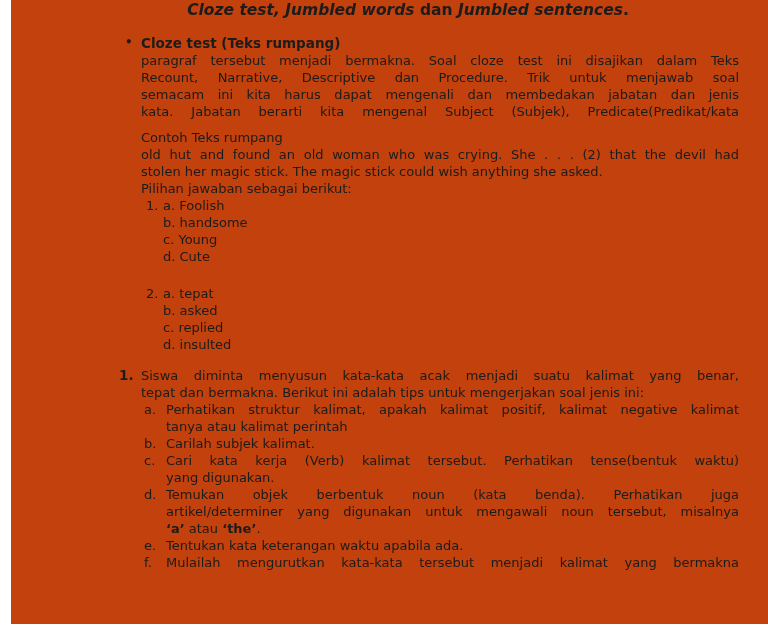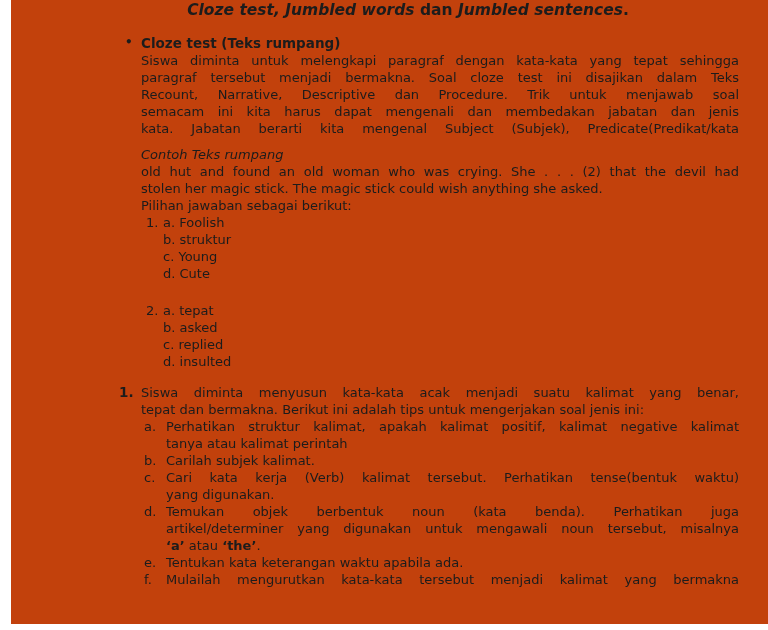--- a/index.html
+++ b/index.html
@@ -17,21 +17,21 @@
     text-align: center;
     font-weight: bold; font-size: 15.5px; line-height: 19px;
     white-space: nowrap;
   }
   .doc-title .i { font-style: italic; }
   .content { margin-left: 130px; width: 598px; }
   .line { text-align: left; }
   .just { text-align: justify; text-align-last: justify; text-justify: inter-word; }
   .heading-row { position: relative; margin-top: 15px; font-weight: bold; font-size: 13.5px; }
   .bullet { position: absolute; left: -16px; top: -1px; font-size: 12px; }
-  .contoh { margin-top: 9px; font-style: italic; }
+  .contoh { margin-top: 9px; }
   .qgroup { position: relative; padding-left: 22px; }
   .qgroup .qnum { position: absolute; left: 5px; top: 0; }
   .qgroup + .qgroup { margin-top: 20px; }
   .jumbled-heading { position: relative; margin-top: 14px; font-weight: bold; font-size: 13.5px; }
   .jumbled-heading .num { position: absolute; left: -22px; top: 0; }
   .tip { position: relative; padding-left: 25px; }
   .tip .letter { position: absolute; left: 3px; top: 0; }
   .b { font-weight: bold; }
 </style>
 </head>
@@ -42,41 +42,40 @@
   <div class="doc-title"><span class="i">Cloze test, Jumbled words</span><span> dan </span><span class="i">Jumbled sentences</span><span>.</span></div>
 
   <div class="content">
 
     <div class="heading-row">
       <span class="bullet">•</span>
       <span>Cloze test (Teks rumpang)</span>
     </div>
 
     <div>
-        <div class="line just">Siswa diminta untuk melengkapi paragraf dengan kata-kata yang tepat sehingga</div>
         <div class="line just">paragraf tersebut menjadi bermakna. Soal cloze test ini disajikan dalam Teks</div>
         <div class="line just">Recount, Narrative, Descriptive dan Procedure. Trik untuk menjawab soal</div>
         <div class="line just">semacam ini kita harus dapat mengenali dan membedakan jabatan dan jenis</div>
         <div class="line just">kata. Jabatan berarti kita mengenal Subject (Subjek), Predicate(Predikat/kata</div>
       </div>
 
     <div class="line contoh">Contoh Teks rumpang</div>
 
     <div>
         <div class="line just">old hut and found an old woman who was crying. She . . . (2) that the devil had</div>
         <div class="line">stolen her magic stick. The magic stick could wish anything she asked.</div>
       </div>
 
     <div class="line">Pilihan jawaban sebagai berikut:</div>
 
     <div>
         <div class="qgroup">
           <span class="qnum">1.</span>
           <div class="line">a. Foolish</div>
-          <div class="line">b. struktur</div>
+          <div class="line">b. handsome</div>
           <div class="line">c. Young</div>
           <div class="line">d. Cute</div>
         </div>
         <div class="qgroup">
           <span class="qnum">2.</span>
           <div class="line">a. tepat</div>
           <div class="line">b. asked</div>
           <div class="line">c. replied</div>
           <div class="line">d. insulted</div>
         </div>

